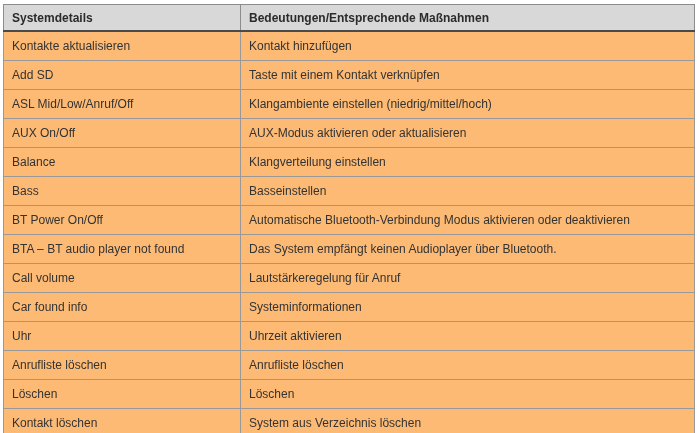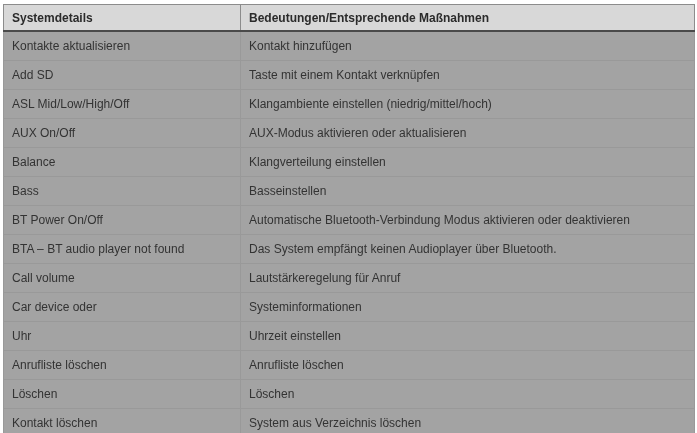--- a/index.html
+++ b/index.html
@@ -36,21 +36,21 @@
     white-space: nowrap;
     overflow: hidden;
   }
   table.ref-table td {
     padding: 3px 8px 3px 8px;
     border: 1px solid #999999;
     height: 29px;
     white-space: nowrap;
     overflow: hidden;
     vertical-align: middle;
-    background: #a3a3a3;
+    background: #fdba74;
   }
 </style>
 </head>
 <body>
 
 <div class="page">
   <table class="ref-table">
     <colgroup>
       <col class="col-1">
       <col class="col-2">
@@ -64,21 +64,21 @@
     <tbody>
         <tr>
           <td>Kontakte aktualisieren</td>
           <td>Kontakt hinzufügen</td>
         </tr>
         <tr>
           <td>Add SD</td>
           <td>Taste mit einem Kontakt verknüpfen</td>
         </tr>
         <tr>
-          <td>ASL Mid/Low/High/Off</td>
+          <td>ASL Mid/Low/Anruf/Off</td>
           <td>Klangambiente einstellen (niedrig/mittel/hoch)</td>
         </tr>
         <tr>
           <td>AUX On/Off</td>
           <td>AUX-Modus aktivieren oder aktualisieren</td>
         </tr>
         <tr>
           <td>Balance</td>
           <td>Klangverteilung einstellen</td>
         </tr>
@@ -92,26 +92,26 @@
         </tr>
         <tr>
           <td>BTA – BT audio player not found</td>
           <td>Das System empfängt keinen Audioplayer über Bluetooth.</td>
         </tr>
         <tr>
           <td>Call volume</td>
           <td>Lautstärkeregelung für Anruf</td>
         </tr>
         <tr>
-          <td>Car device oder</td>
+          <td>Car found info</td>
           <td>Systeminformationen</td>
         </tr>
         <tr>
           <td>Uhr</td>
-          <td>Uhrzeit einstellen</td>
+          <td>Uhrzeit aktivieren</td>
         </tr>
         <tr>
           <td>Anrufliste löschen</td>
           <td>Anrufliste löschen</td>
         </tr>
         <tr>
           <td>Löschen</td>
           <td>Löschen</td>
         </tr>
         <tr>

